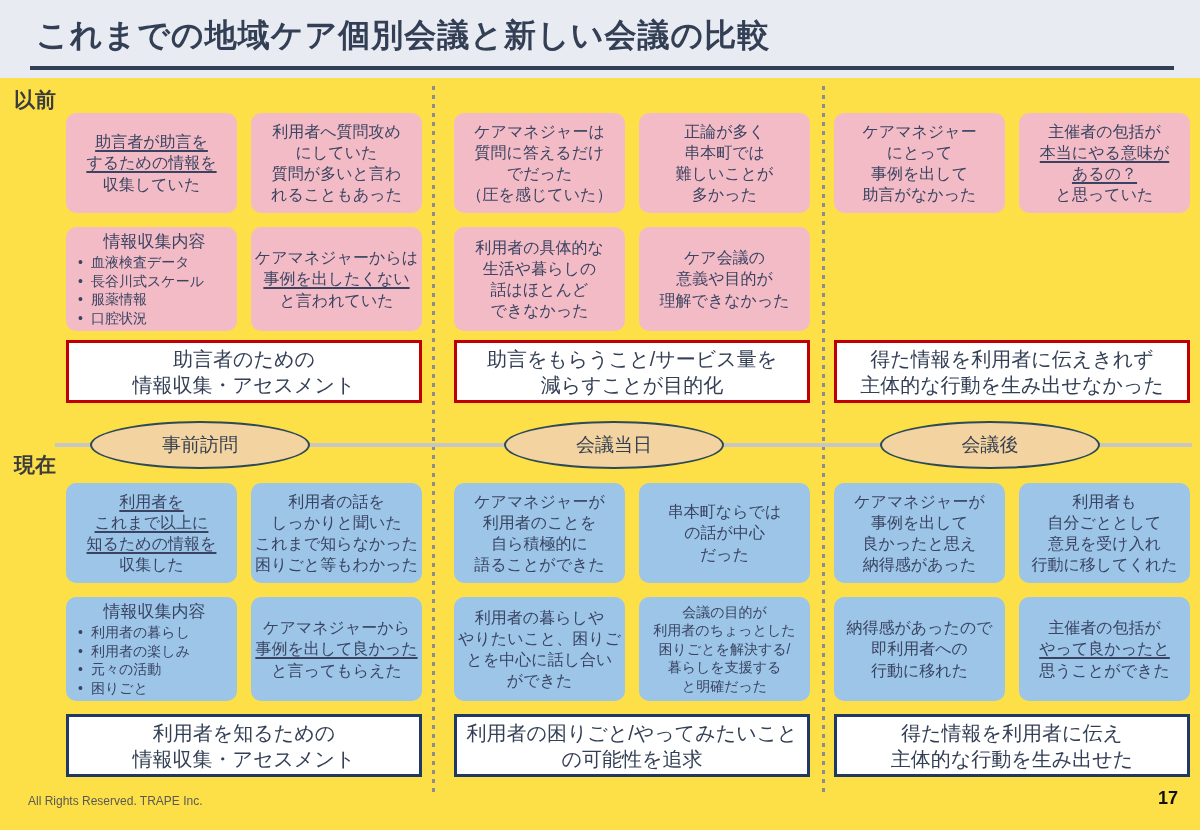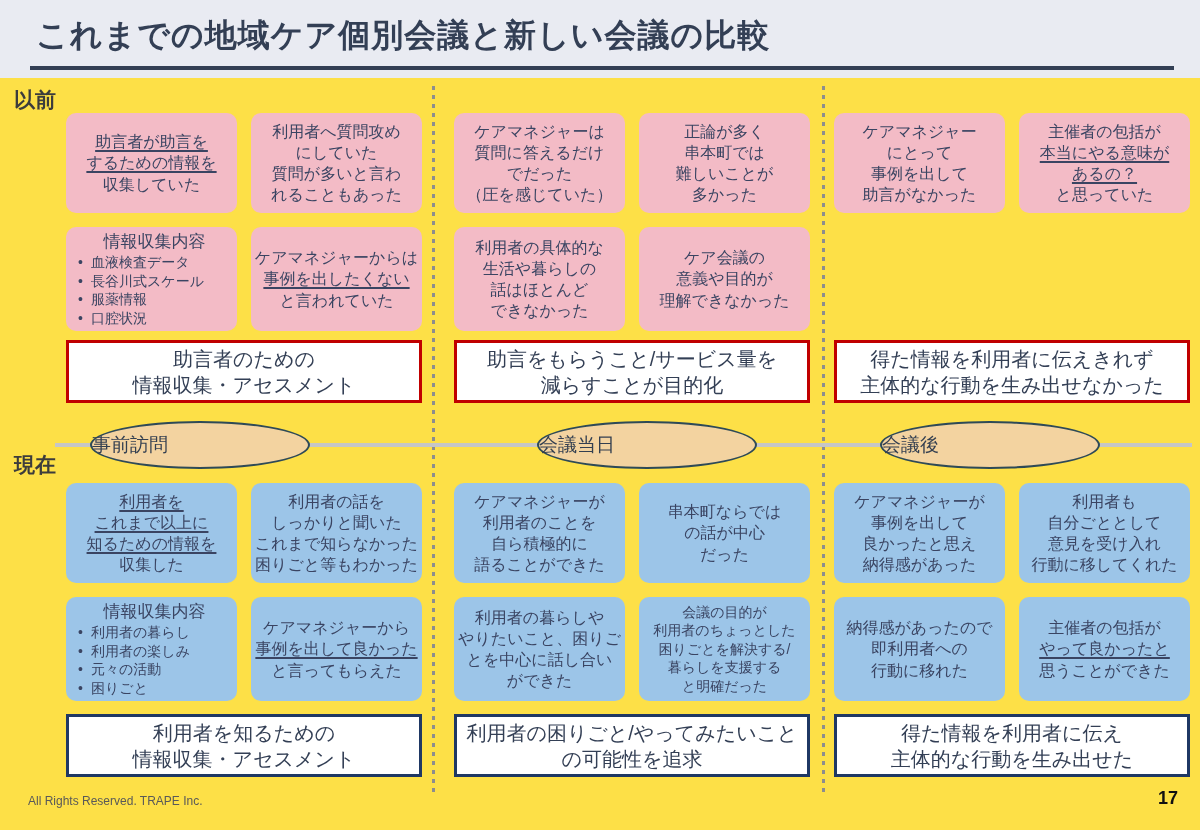--- a/index.html
+++ b/index.html
@@ -20,22 +20,22 @@
   
   .vsep{position:absolute;top:86px;bottom:38px;width:3px;
         background:repeating-linear-gradient(to bottom,#8d8d8d 0 4px,transparent 4px 9px);}
   .vsep1{left:432px}
   .vsep2{left:822px}
 
   
   .tline{position:absolute;left:55px;right:8px;top:443px;height:4px;background:#c6c6c6;}
   .ellipse{position:absolute;top:421px;width:220px;height:48px;background:#f3d3a0;
            border:2px solid #2e4a57;border-radius:50%;display:flex;align-items:center;
-           font-size:19px;color:#333f50;box-sizing:border-box;}
-  .e1{left:90px}.e2{left:537px}.e3{left:880px}
+           justify-content:center;font-size:19px;color:#333f50;box-sizing:border-box;}
+  .e1{left:90px}.e2{left:504px}.e3{left:880px}
 
   
   .col{position:absolute;width:356px;}
   .c1{left:66px}.c2{left:454px}.c3{left:834px}
   .before-sec{top:113px}.now-sec{top:483px}
   .cards{display:grid;grid-template-columns:171px 171px;column-gap:14px;row-gap:14px;
          grid-template-rows:100px 104px;}
   .card{border-radius:10px;display:flex;flex-direction:column;justify-content:center;
         align-items:center;font-size:16px;line-height:1.32;color:#3a4462;
         padding:4px 2px;box-sizing:border-box;text-align:center;}

